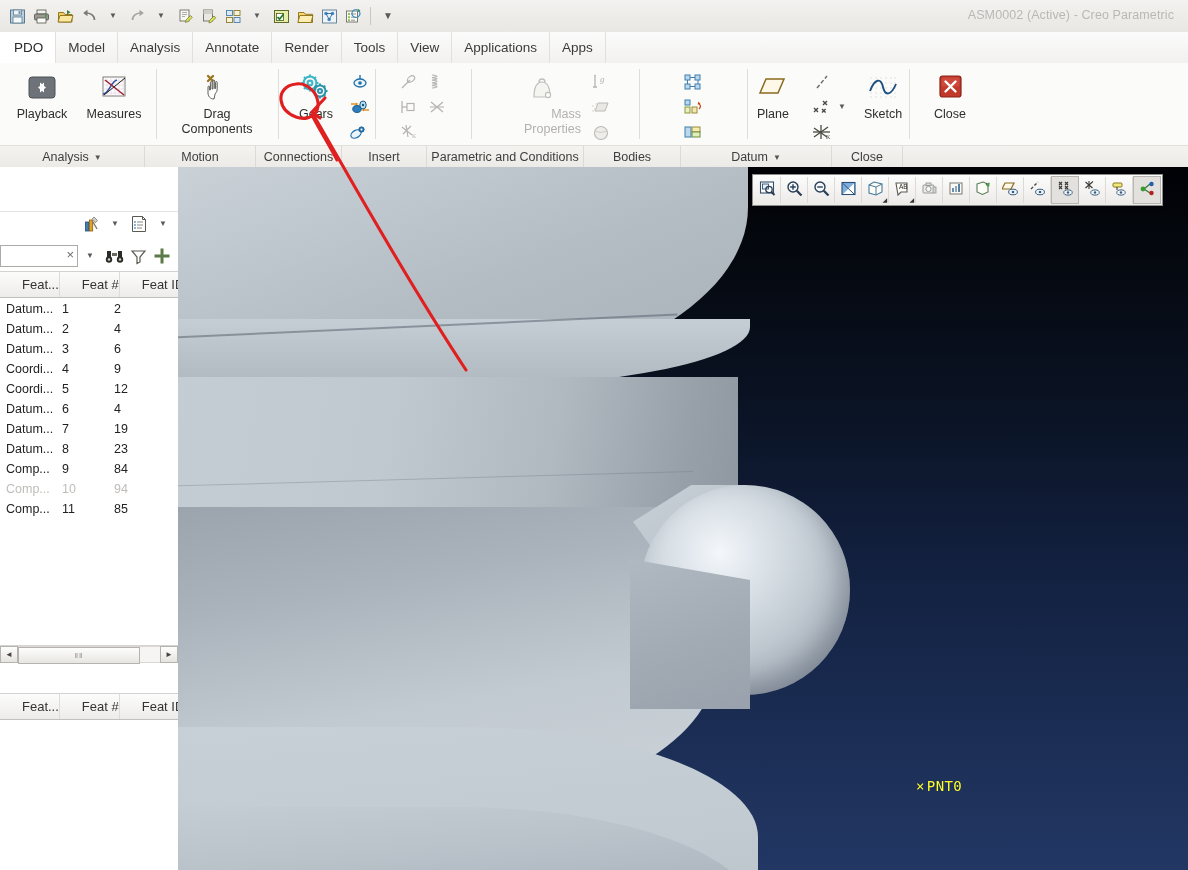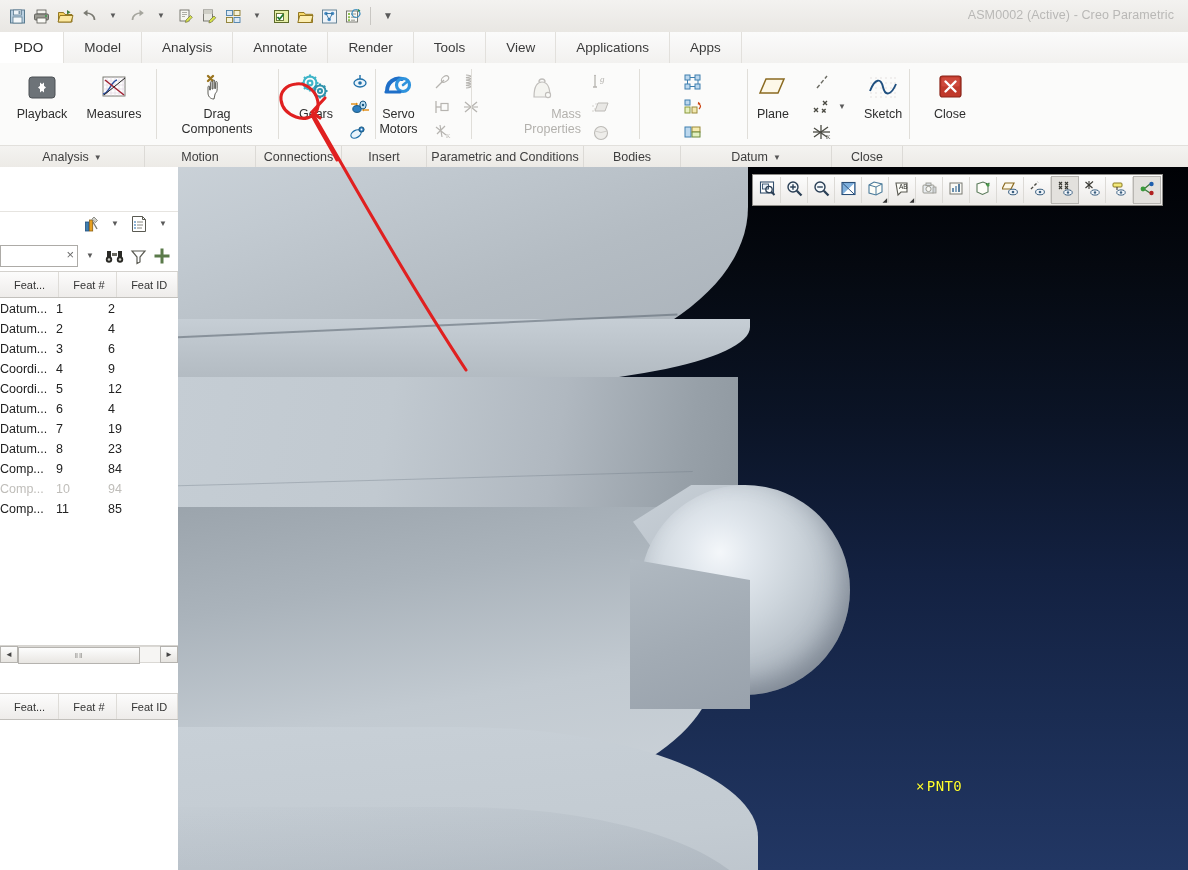--- a/index.html
+++ b/index.html
@@ -17,21 +17,21 @@
   .qat{position:absolute;left:6px;top:3px;display:flex;align-items:center;gap:2px;height:26px;}
   .qat .qi{width:22px;height:24px;display:flex;align-items:center;justify-content:center;border-radius:2px;cursor:default;}
   .qat .sep{width:1px;height:18px;background:#c9c7c3;margin:0 4px;}
   .caret{font-size:8px;color:#5a5a5a;line-height:1;}
   .apptitle{position:absolute;right:14px;top:8px;font-size:12.5px;color:#b9b8b6;letter-spacing:.1px;white-space:nowrap;}
 
   
   .menubar{position:absolute;left:0;top:32px;width:1188px;height:31px;
     background:linear-gradient(#fbfbfb,#f2f1ef);border-bottom:1px solid #cfcdc9;}
   .menubar .tabs{display:flex;align-items:stretch;height:31px;}
-  .menubar .tab{display:flex;align-items:center;padding:0 20px;font-size:13.5px;color:#3b3b3b;
+  .menubar .tab{display:flex;align-items:center;padding:0 12px;font-size:13.5px;color:#3b3b3b;
     border-right:1px solid #e2e0dc;cursor:default;}
   .menubar .tab:first-child{padding-left:14px;}
   .menubar .tab.active{background:#ffffff;color:#2a2a2a;}
 
   
   .ribbon{position:absolute;left:0;top:63px;width:1188px;height:104px;background:#fbfbfa;}
   .ribbon-groups{display:flex;height:82px;align-items:stretch;}
   .rg{position:relative;display:flex;align-items:flex-start;justify-content:center;padding:3px 6px 0 6px;}
   .rg + .rg::before{content:"";position:absolute;left:0;top:6px;bottom:6px;width:1px;background:#e0ded9;}
   .bigbtn{width:auto;min-width:58px;display:flex;flex-direction:column;align-items:center;padding:3px 7px 0 7px;border-radius:2px;cursor:default;}
@@ -55,27 +55,27 @@
   .tree-tools{position:absolute;right:4px;top:46px;display:flex;align-items:center;gap:2px;height:22px;}
   .ttbtn{width:22px;height:21px;display:flex;align-items:center;justify-content:center;border-radius:2px;cursor:default;}
   .searchrow{position:absolute;left:0;top:74px;width:178px;height:30px;display:flex;align-items:center;}
   .searchbox{position:relative;width:76px;height:20px;margin-left:0px;background:#fff;border:1px solid #adaba7;display:flex;align-items:center;}
   .searchbox input{border:0;outline:0;width:56px;height:16px;font-size:12px;color:#333;padding-left:4px;background:transparent;}
   .sclear{position:absolute;right:3px;top:2px;font-size:13px;color:#6a6a6a;line-height:14px;cursor:default;}
   .srow-ico{width:24px;height:24px;display:flex;align-items:center;justify-content:center;cursor:default;}
 
   .thead{position:absolute;left:0;width:178px;height:25px;background:linear-gradient(#fcfcfc,#eeecea);
     border-top:1px solid #d4d2ce;border-bottom:1px solid #c2c0bc;display:flex;}
-  .thead .th{font-size:11px;color:#333;display:flex;align-items:center;padding-left:14px;
+  .thead .th{font-size:13px;color:#333;display:flex;align-items:center;padding-left:22px;
     border-right:1px solid #dedcd8;cursor:default;white-space:nowrap;}
 
   .treelist{position:absolute;left:0;width:178px;overflow:hidden;}
   .trow{height:20px;display:flex;align-items:center;font-size:12.5px;color:#222;cursor:default;}
   .trow.dim{color:#bfbdb9;}
-  .trow .c0{width:56px;white-space:nowrap;overflow:hidden;}
+  .trow .c0{width:56px;padding-left:6px;white-space:nowrap;overflow:hidden;}
   .trow .c1{width:44px;}
   .trow .c2{width:52px;text-align:left;padding-left:8px;}
 
   .hscroll{position:absolute;left:0;width:178px;height:17px;background:#f1efec;border-top:1px solid #d6d4d0;display:flex;align-items:center;}
   .hs-arrow{width:16px;height:15px;display:flex;align-items:center;justify-content:center;
     background:linear-gradient(#fdfdfd,#e6e4e0);border:1px solid #b5b3af;font-size:8px;color:#444;cursor:default;}
   .hs-track{flex:1;height:15px;background:#f6f5f3;border-top:1px solid #dad8d4;border-bottom:1px solid #dad8d4;position:relative;}
   .hs-thumb{position:absolute;left:0;top:0;width:120px;height:15px;background:linear-gradient(#fdfdfd,#e8e6e2);border:1px solid #b5b3af;
     display:flex;align-items:center;justify-content:center;cursor:default;}
   .hs-grip{font-size:8px;color:#8a8884;letter-spacing:1px;}
@@ -366,31 +366,20 @@
               <path d="M4 13 l9 -7" stroke="#1f6fa8" stroke-width="1.3"></path>
               <ellipse cx="7" cy="11" rx="5.5" ry="3.6" transform="rotate(-30 7 11)" fill="#eaf4fb" stroke="#1f6fa8" stroke-width="1.2"></ellipse>
               <circle cx="12.5" cy="6.5" r="2.6" fill="#2f7fc0" stroke="#14557f" stroke-width="1"></circle>
               <circle cx="12.5" cy="6.5" r=".9" fill="#ffffff"></circle>
             </svg>
           </div>
         </div>
       </div>
 
       <div class="rg" style="width:84px;">
-        <div class="bigbtn" style="padding-right:2px;">
-          <div class="bi">
-            <svg width="36" height="30" viewBox="0 0 36 30">
-              <path d="M6 18 C6 9 14 4 21 6" fill="none" stroke="#1f6fc8" stroke-width="4" stroke-linecap="round"></path>
-              <circle cx="22" cy="12" r="6.5" fill="none" stroke="#2f93dd" stroke-width="3.2"></circle>
-              <path d="M22 12 l5 -4" stroke="#2f93dd" stroke-width="2.6" stroke-linecap="round"></path>
-              <path d="M5 19 h14" stroke="#1f6fc8" stroke-width="3.2" stroke-linecap="round"></path>
-            </svg>
-          </div>
-          <div class="bl">Servo Motors</div>
-        </div>
         <div class="smallcol">
           <div class="smallrow">
             <div class="smallbtn">
               <svg width="20" height="18" viewBox="0 0 20 18">
                 <ellipse cx="12" cy="6" rx="4" ry="2.6" transform="rotate(-35 12 6)" fill="none" stroke="#b6b4b0" stroke-width="1.2"></ellipse>
                 <path d="M3 15 L11 7" stroke="#b6b4b0" stroke-width="1.3"></path>
               </svg>
             </div>
             <div class="smallbtn">
               <svg width="18" height="18" viewBox="0 0 18 18">

